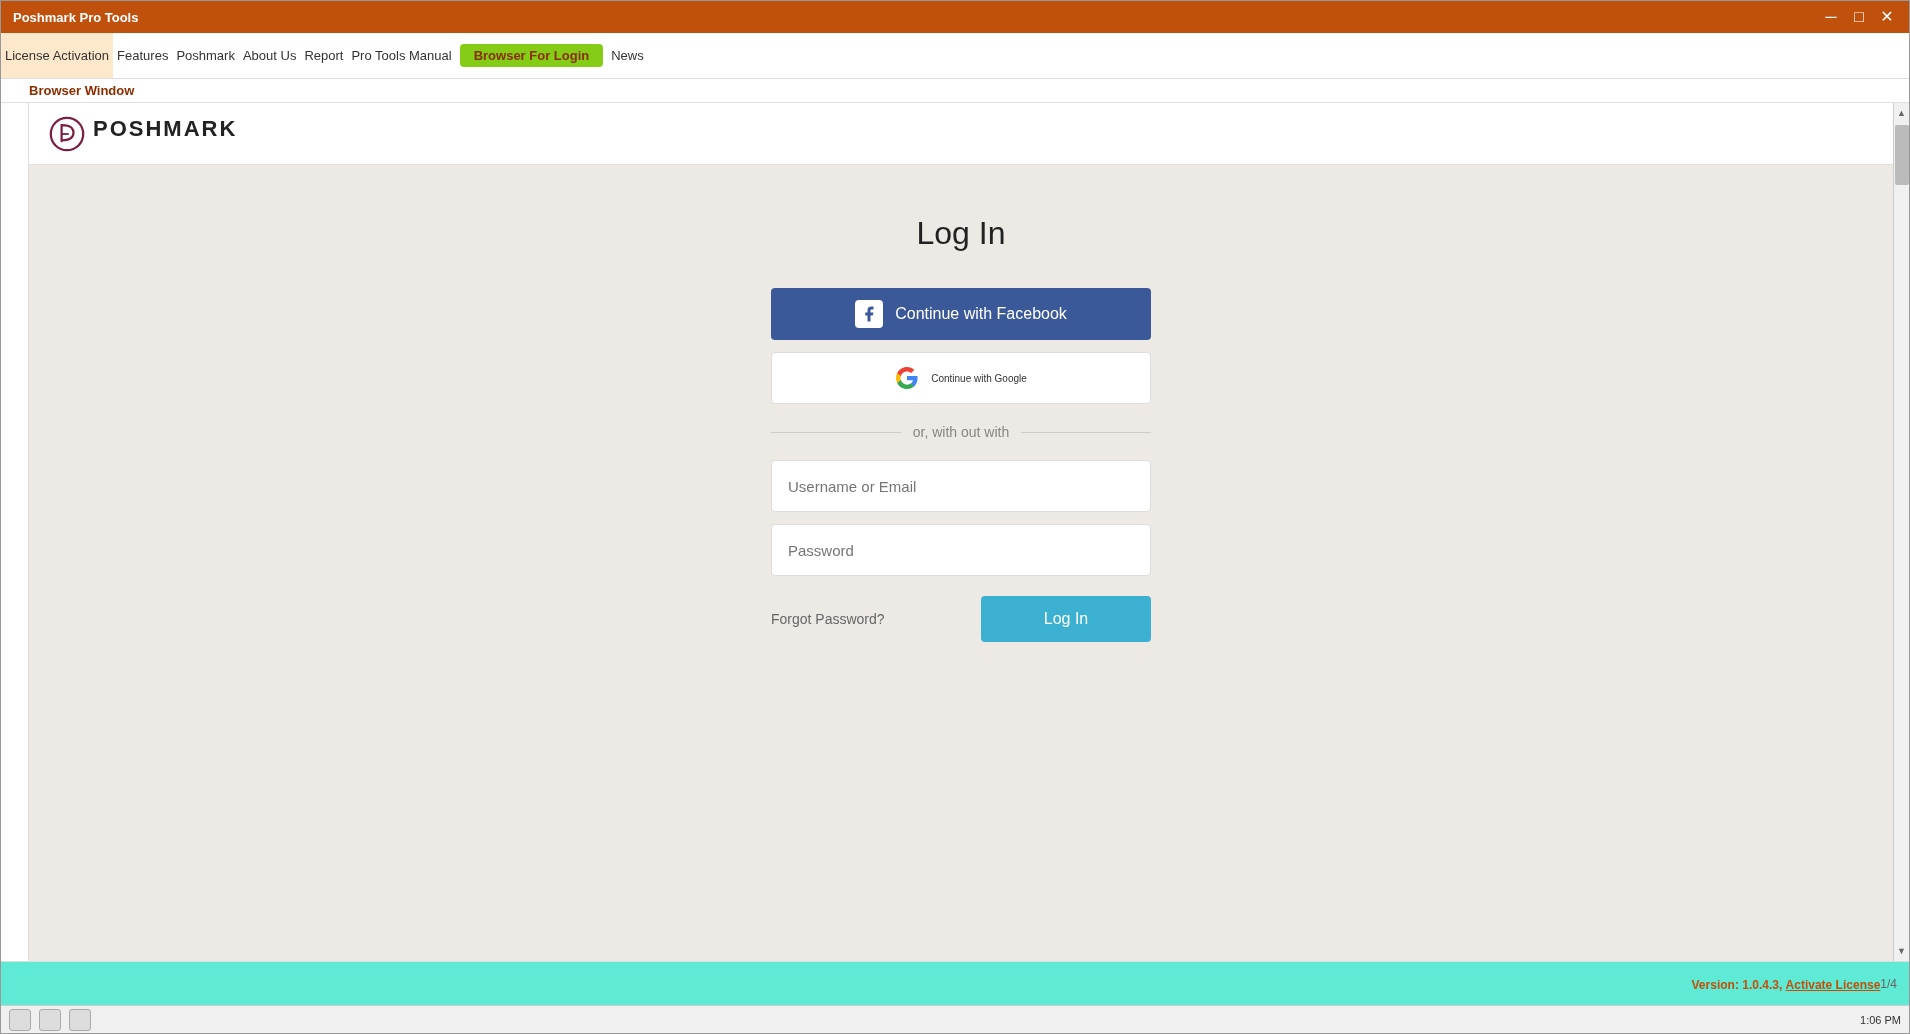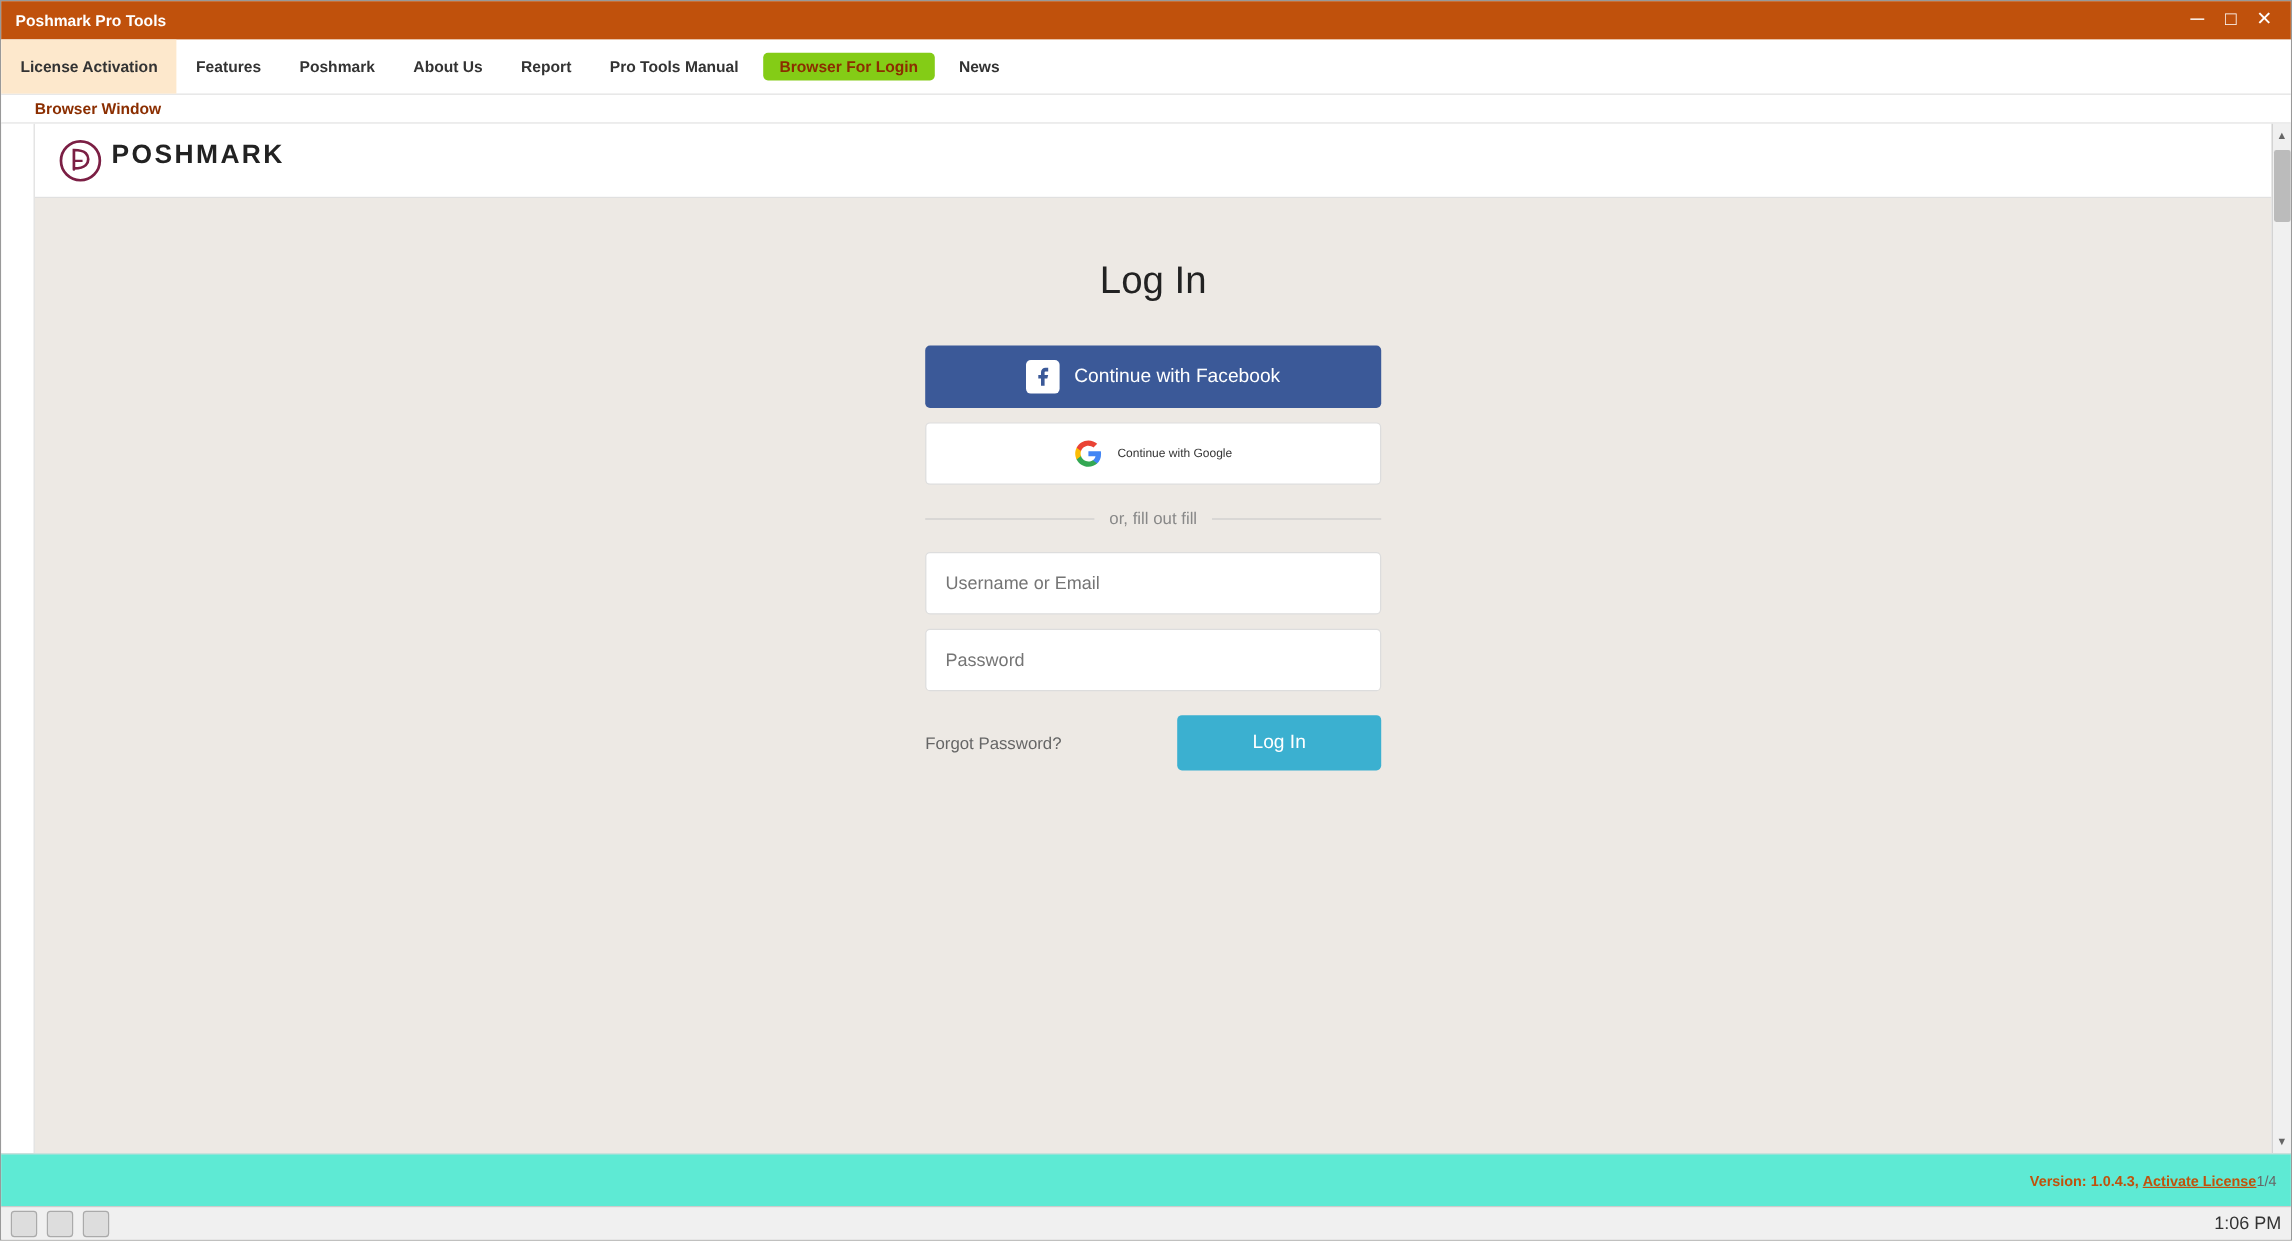--- a/index.html
+++ b/index.html
@@ -59,29 +59,28 @@
       background: #fff;
       display: flex;
       align-items: center;
       padding: 0 0;
       border-bottom: 1px solid #ddd;
       flex-shrink: 0;
       gap: 0;
     }
 
     .menu-item {
-      padding: 6px 16px;
+      padding: 6px 4px;
       font-size: 13px;
       color: #333;
       cursor: pointer;
       white-space: nowrap;
       height: 100%;
       display: flex;
       align-items: center;
-      font-weight: bold;
     }
 
     .menu-item.active {
       background: #fde8cc;
       color: #333;
     }
 
     .menu-item.highlighted {
       background: #84cc16;
       color: #8b2e00;
@@ -363,21 +362,21 @@
       font-size: 11px;
       color: #333;
       cursor: pointer;
       height: 22px;
       display: flex;
       align-items: center;
     }
 
     .taskbar-time {
       margin-left: auto;
-      font-size: 15px;
+      font-size: 11px;
       color: #333;
     }
   </style>
 </head>
 <body>
 
 <div class="window">
 
   <div class="titlebar">
     <span class="titlebar-title">Poshmark Pro Tools</span>
@@ -458,21 +457,21 @@
               <path d="M22.56 12.25c0-.78-.07-1.53-.2-2.25H12v4.26h5.92c-.26 1.37-1.04 2.53-2.21 3.31v2.77h3.57c2.08-1.92 3.28-4.74 3.28-8.09z" fill="#4285F4"></path>
               <path d="M12 23c2.97 0 5.46-.98 7.28-2.66l-3.57-2.77c-.98.66-2.23 1.06-3.71 1.06-2.86 0-5.29-1.93-6.16-4.53H2.18v2.84C3.99 20.53 7.7 23 12 23z" fill="#34A853"></path>
               <path d="M5.84 14.09c-.22-.66-.35-1.36-.35-2.09s.13-1.43.35-2.09V7.07H2.18C1.43 8.55 1 10.22 1 12s.43 3.45 1.18 4.93l2.85-2.22.81-.62z" fill="#FBBC05"></path>
               <path d="M12 5.38c1.62 0 3.06.56 4.21 1.64l3.15-3.15C17.45 2.09 14.97 1 12 1 7.7 1 3.99 3.47 2.18 7.07l3.66 2.84c.87-2.6 3.3-4.53 6.16-4.53z" fill="#EA4335"></path>
             </svg>
             <span>Continue with Google</span>
           </button>
 
           <div class="divider">
             <div class="divider-line"></div>
-            <span class="divider-text">or, fill out fill</span>
+            <span class="divider-text">or, with out with</span>
             <div class="divider-line"></div>
           </div>
 
           <input type="text" class="input-field" placeholder="Username or Email" style="">
 
           <input type="password" class="input-field" placeholder="Password" style="">
 
         </div>
 
         <div class="login-footer">

